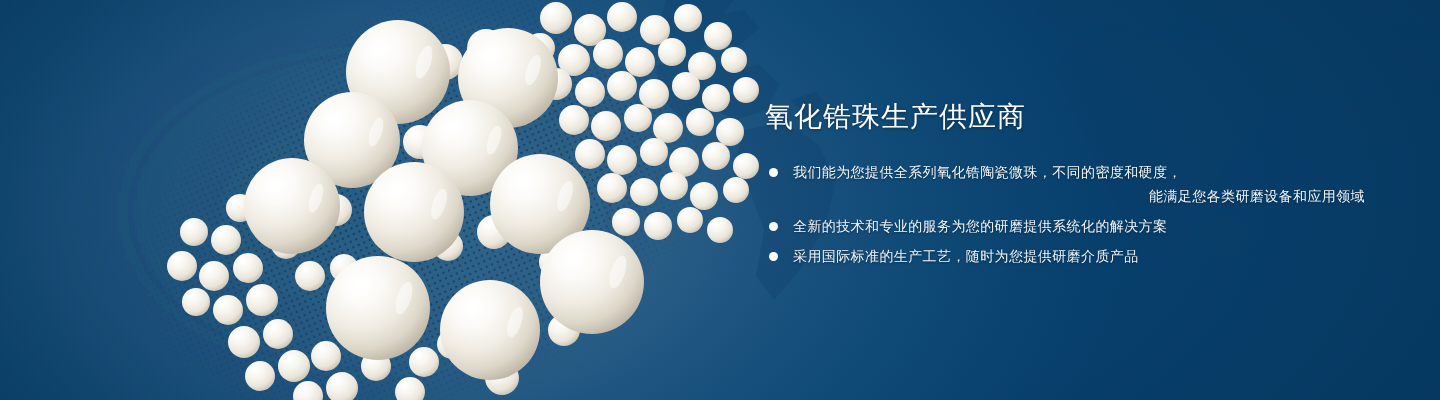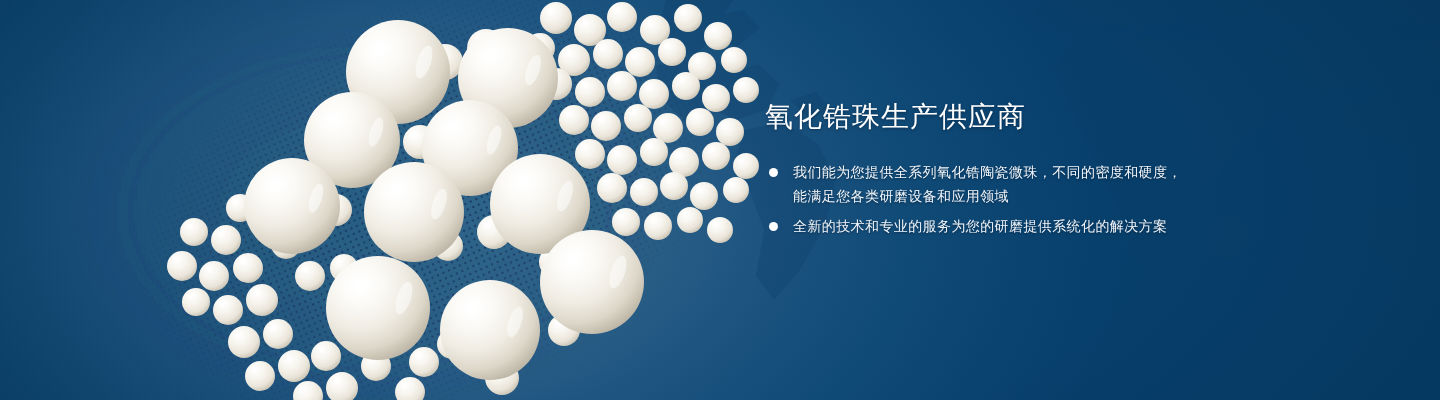--- a/index.html
+++ b/index.html
@@ -119,21 +119,21 @@
   .bullet:last-child { margin-bottom: 0; }
   .bullet .dot {
     position: absolute;
     left: 4px;
     top: 8px;
     width: 9px;
     height: 9px;
     border-radius: 50%;
     background: #ffffff;
   }
-  .bullet .line2 { display: block; }
+  .bullet .line2 { display: block; text-align: right; }
 </style>
 </head>
 <body>
 
 <div class="banner">
 
   <div class="bg-base"></div>
 
   <div class="bg-map">
     <svg viewBox="0 0 820 330" preserveAspectRatio="none" aria-hidden="true">
@@ -432,16 +432,20 @@
     <ul class="bullets">
       <li class="bullet">
         <span class="dot"></span>
         <span>我们能为您提供全系列氧化锆陶瓷微珠，不同的密度和硬度，</span>
         <span class="line2">能满足您各类研磨设备和应用领域</span>
       </li>
       <li class="bullet">
         <span class="dot"></span>
         <span>全新的技术和专业的服务为您的研磨提供系统化的解决方案</span>
       </li>
+      <li class="bullet">
+        <span class="dot"></span>
+        <span>采用国际标准的生产工艺，随时为您提供研磨介质产品</span>
+      </li>
     </ul>
   </div>
 
 </div>
 
 </body></html>

